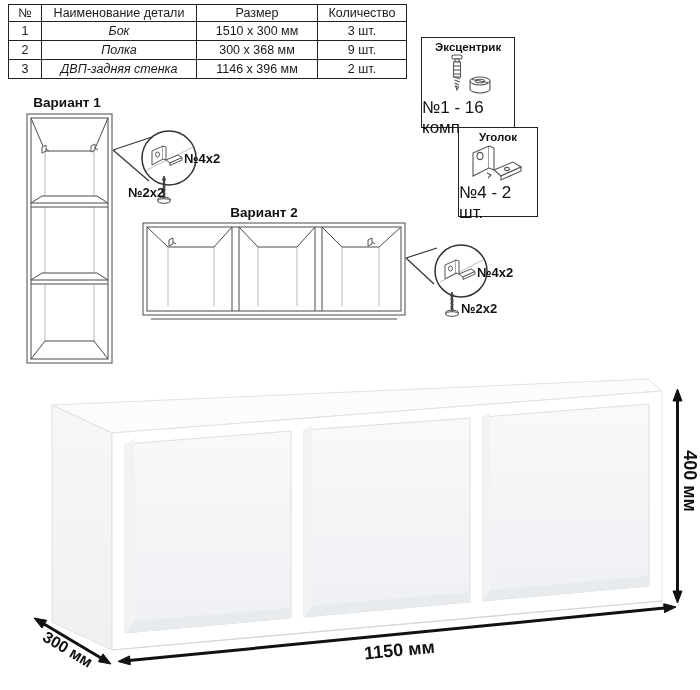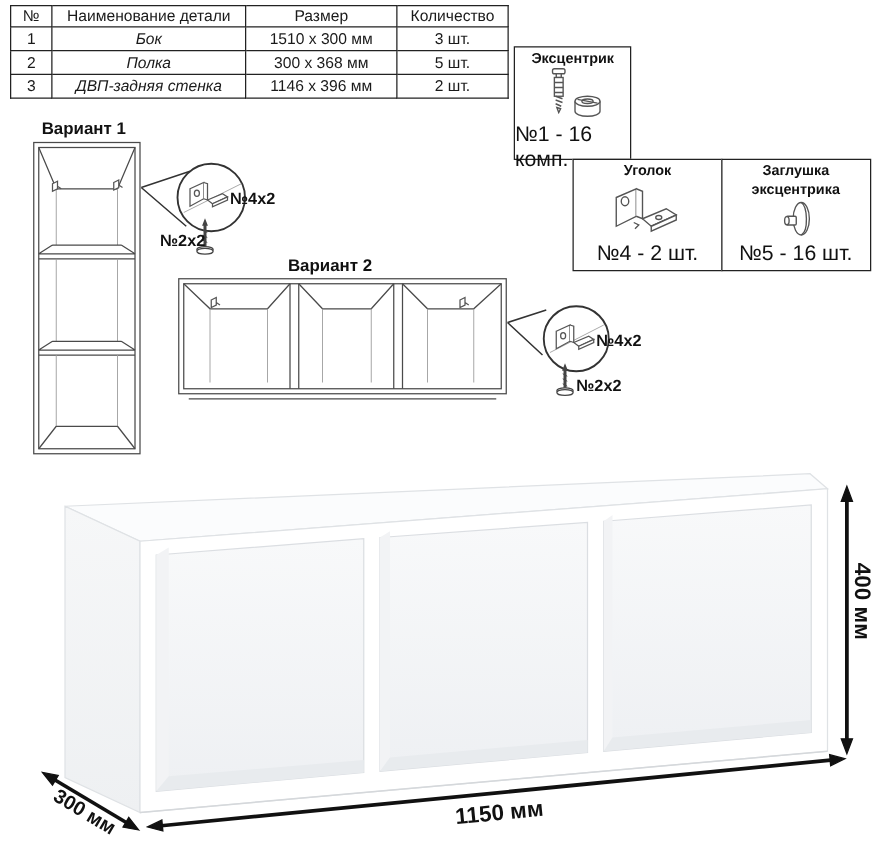--- a/index.html
+++ b/index.html
@@ -8,26 +8,26 @@
   
   table.parts{position:absolute;left:8px;top:4px;border-collapse:collapse;
               font-size:12.5px;color:#1a1a1a;background:#fff;}
   table.parts td,table.parts th{border:1.5px solid #222;padding:0 4px;height:18px;
               font-weight:normal;text-align:center;white-space:nowrap;}
   table.parts th{height:16px;}
   td.c-num{width:24px;} td.c-name{width:146px;text-align:left;padding-left:6px;font-style:italic;}
   td.c-size{width:112px;} td.c-qty{width:80px;}
   
   .hw-row{position:absolute;display:flex;}
-  .hw-row1{left:411px;top:37px;gap:12px;}
+  .hw-row1{left:421px;top:37px;gap:12px;}
   .hw-row2{left:458px;top:126.5px;}
   .hw-cell{width:94.3px;height:91px;border:1.4px solid #222;margin-left:-1.4px;
            box-sizing:border-box;background:#fff;display:flex;flex-direction:column;
            align-items:center;}
-  .hw-row2 .hw-cell{width:120px;height:90px;}
+  .hw-row2 .hw-cell{width:80px;height:90px;}
   .hw-cell:first-child{margin-left:0;}
   .hw-title{font-weight:bold;font-size:11.5px;line-height:1.12;text-align:center;margin-top:3px;}
   .hw-icon{flex:1;display:flex;align-items:center;justify-content:center;}
   .hw-qty{font-weight:normal;font-size:17px;margin-bottom:3px;}
   svg.art{position:absolute;left:0;top:0;}
   .svgtxt{font-family:"Liberation Sans", sans-serif;fill:#111;}
 </style>
 </head>
 <body>
 
@@ -44,21 +44,21 @@
     <tr>
       <td class="c-num">1</td>
       <td class="c-name">Бок</td>
       <td class="c-size">1510 x 300 мм</td>
       <td class="c-qty">3 шт.</td>
     </tr>
     <tr>
       <td class="c-num">2</td>
       <td class="c-name">Полка</td>
       <td class="c-size">300 x 368 мм</td>
-      <td class="c-qty">5 шт.</td>
+      <td class="c-qty">9 шт.</td>
     </tr>
     <tr>
       <td class="c-num">3</td>
       <td class="c-name">ДВП-задняя стенка</td>
       <td class="c-size">1146 x 396 мм</td>
       <td class="c-qty">2 шт.</td>
     </tr>
   </tbody>
     </table>
 
@@ -99,35 +99,20 @@
             <path d="M20,3 L25,5 L25,27 L20,25"></path>
             <path d="M25,27 L44,19 L52,24 L32,33 Z"></path>
             <path d="M32,33 L52,24 L52,28 L32,37 Z"></path>
             <ellipse cx="38" cy="26" rx="2.4" ry="1.6" fill="none"></ellipse>
             <path d="M18,30 L22,32 L19,35" fill="none"></path>
           </g>
         </svg>
       </div>
       <div class="hw-qty">№4 - 2 шт.</div>
     </div>
-    <div class="hw-cell">
-      <div class="hw-title">Заглушка</div>
-      <div class="hw-title">эксцентрика</div>
-      <div class="hw-icon">
-        <svg width="40" height="34" viewBox="0 0 40 34">
-          <g stroke="#555" stroke-width="1.1" fill="#fff">
-            <ellipse cx="24" cy="16" rx="6.5" ry="13"></ellipse>
-            <path d="M24,3 C29,6 30,26 24,29" fill="none"></path>
-            <rect x="12" y="14" width="8" height="7" rx="1"></rect>
-            <ellipse cx="12.5" cy="17.5" rx="1.8" ry="3.2"></ellipse>
-          </g>
-        </svg>
-      </div>
-      <div class="hw-qty">№5 - 16 шт.</div>
-    </div>
   </div>
 
   <svg class="art" width="700" height="690" viewBox="0 0 700 690">
 
     <g stroke="#4a4a4a" stroke-width="1" fill="none">
       <rect x="27" y="114" width="85" height="249"></rect>
       <rect x="31" y="118" width="77" height="241"></rect>
       <path d="M31,118 L45,151 M108,118 L94,151 M45,151 L94,151"></path>
       <path d="M45,151 L45,196 M94,151 L94,196" stroke="#9a9a9a" stroke-width="0.7"></path>
       <path d="M42,196 L97,196 M31,203 L42,196 M108,203 L97,196 M31,203 L108,203 M31,207 L108,207"></path>

